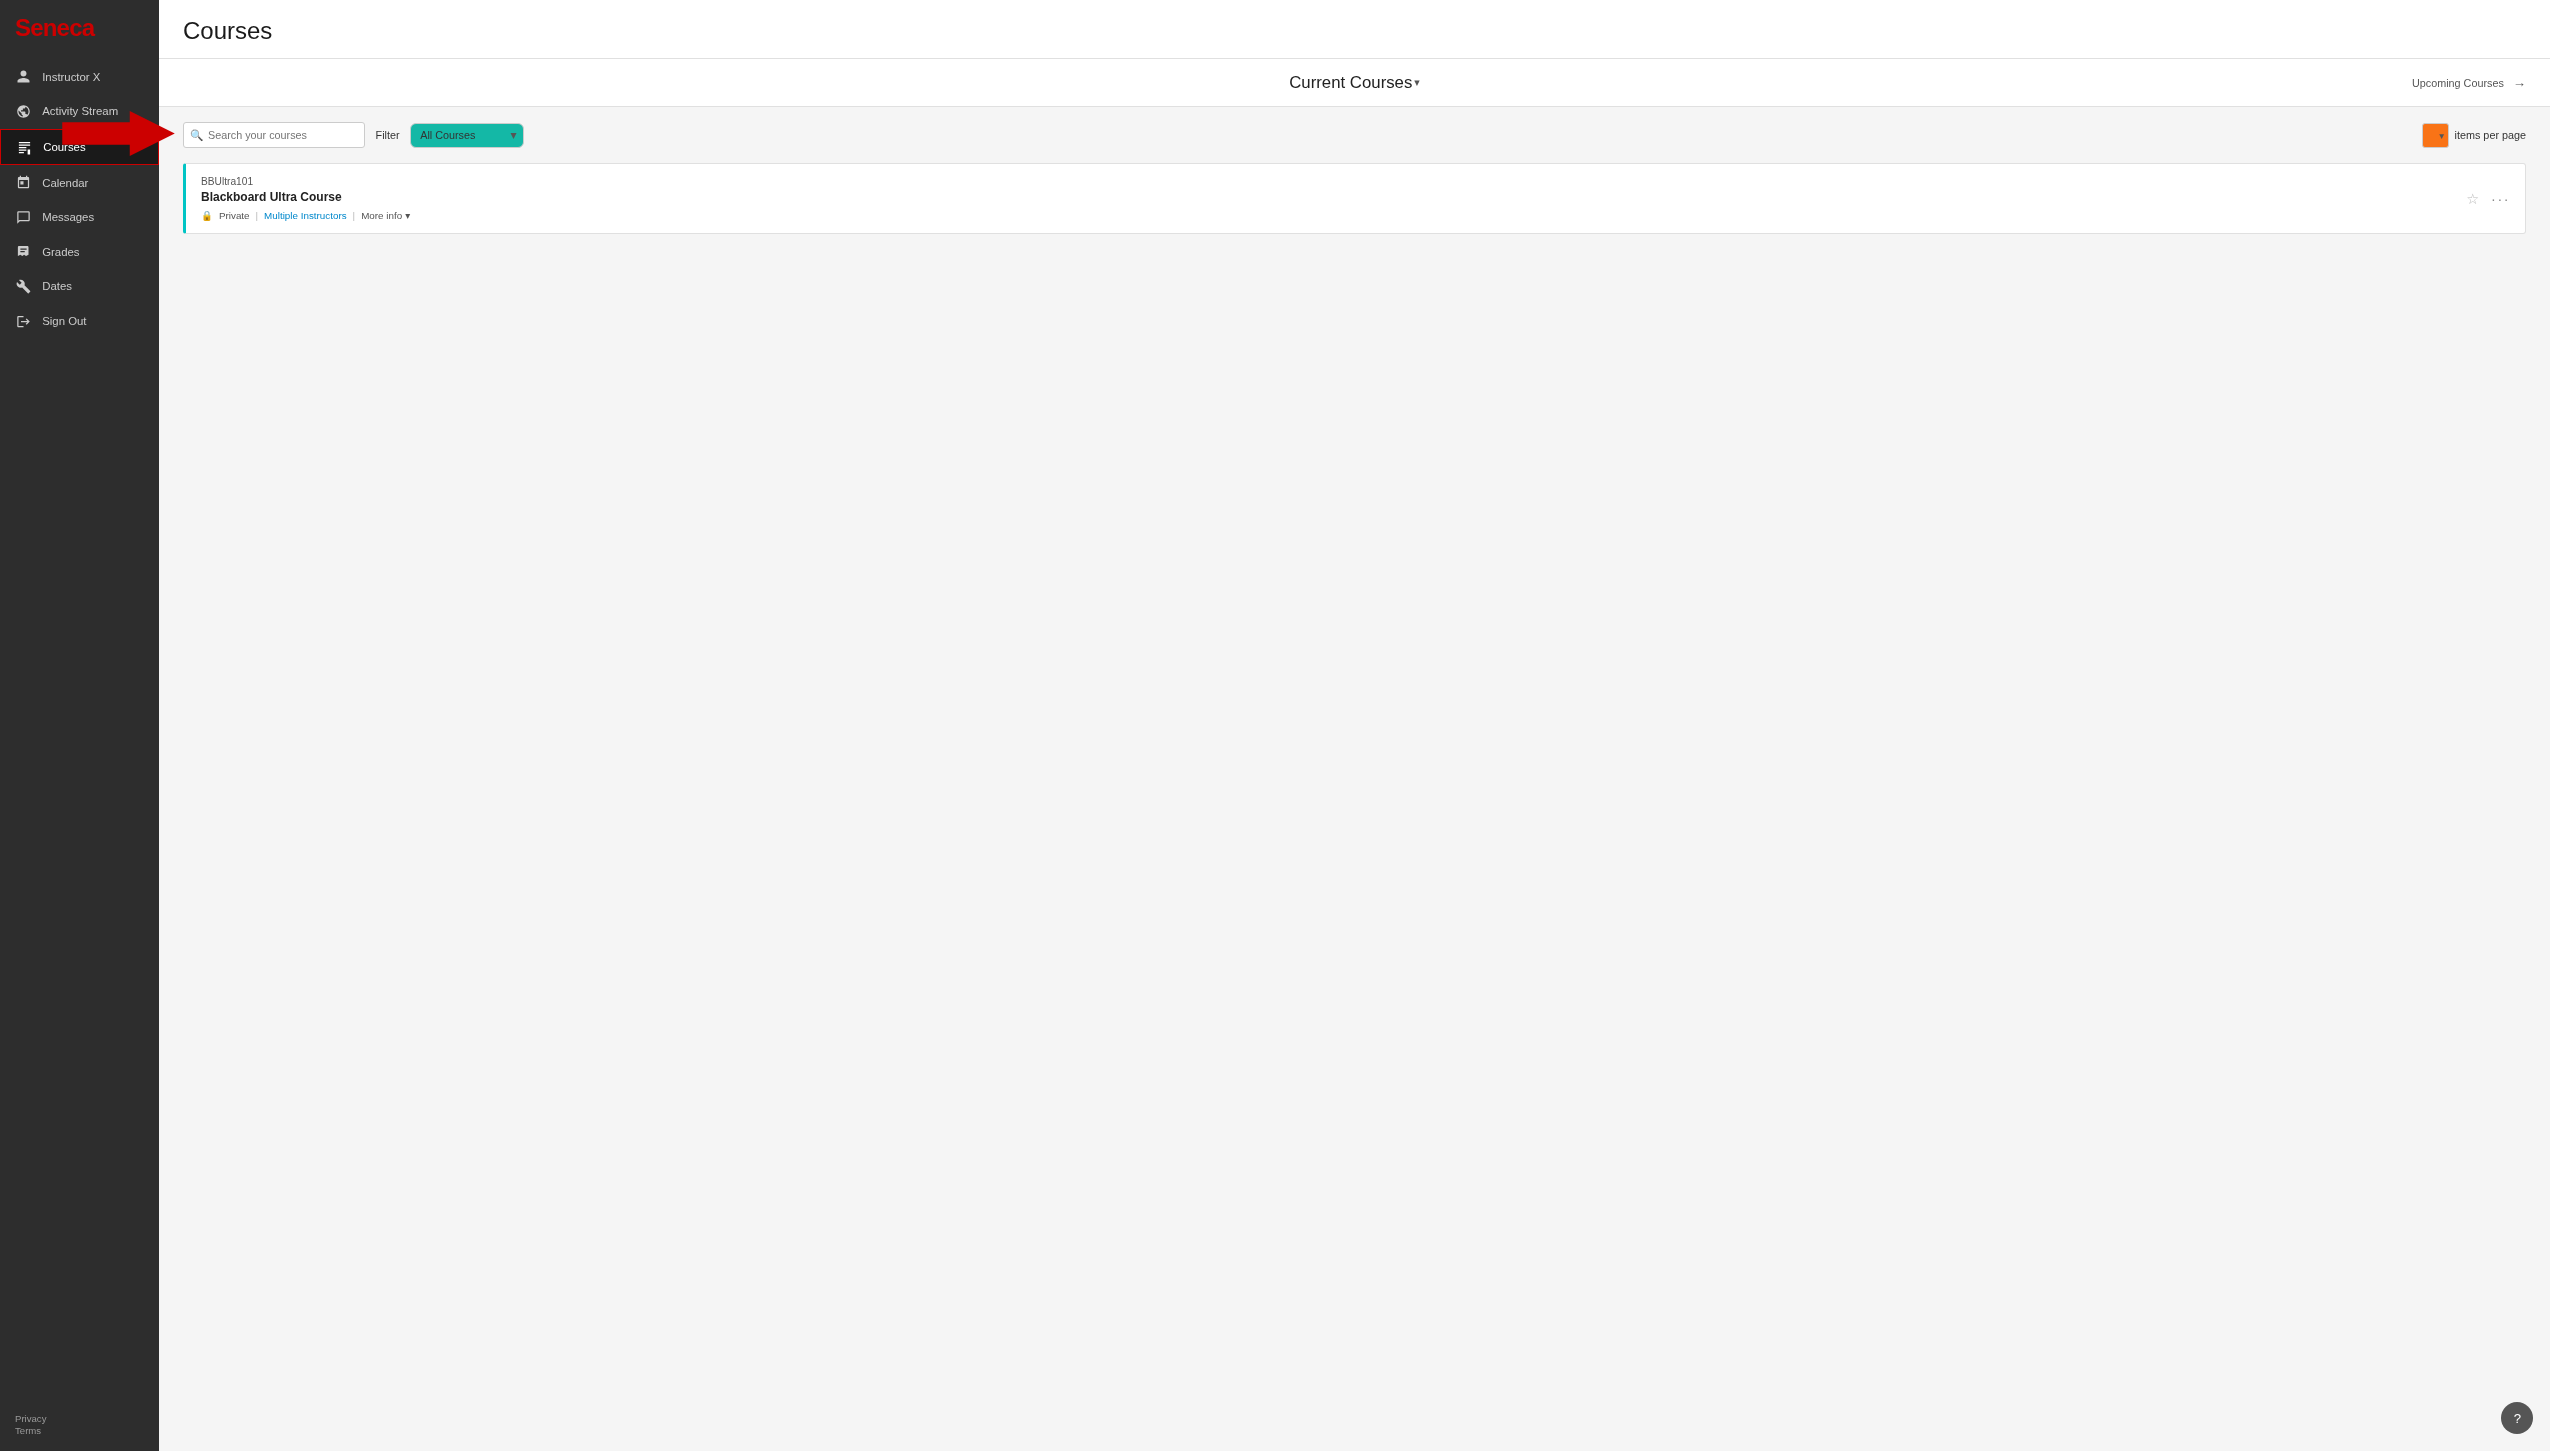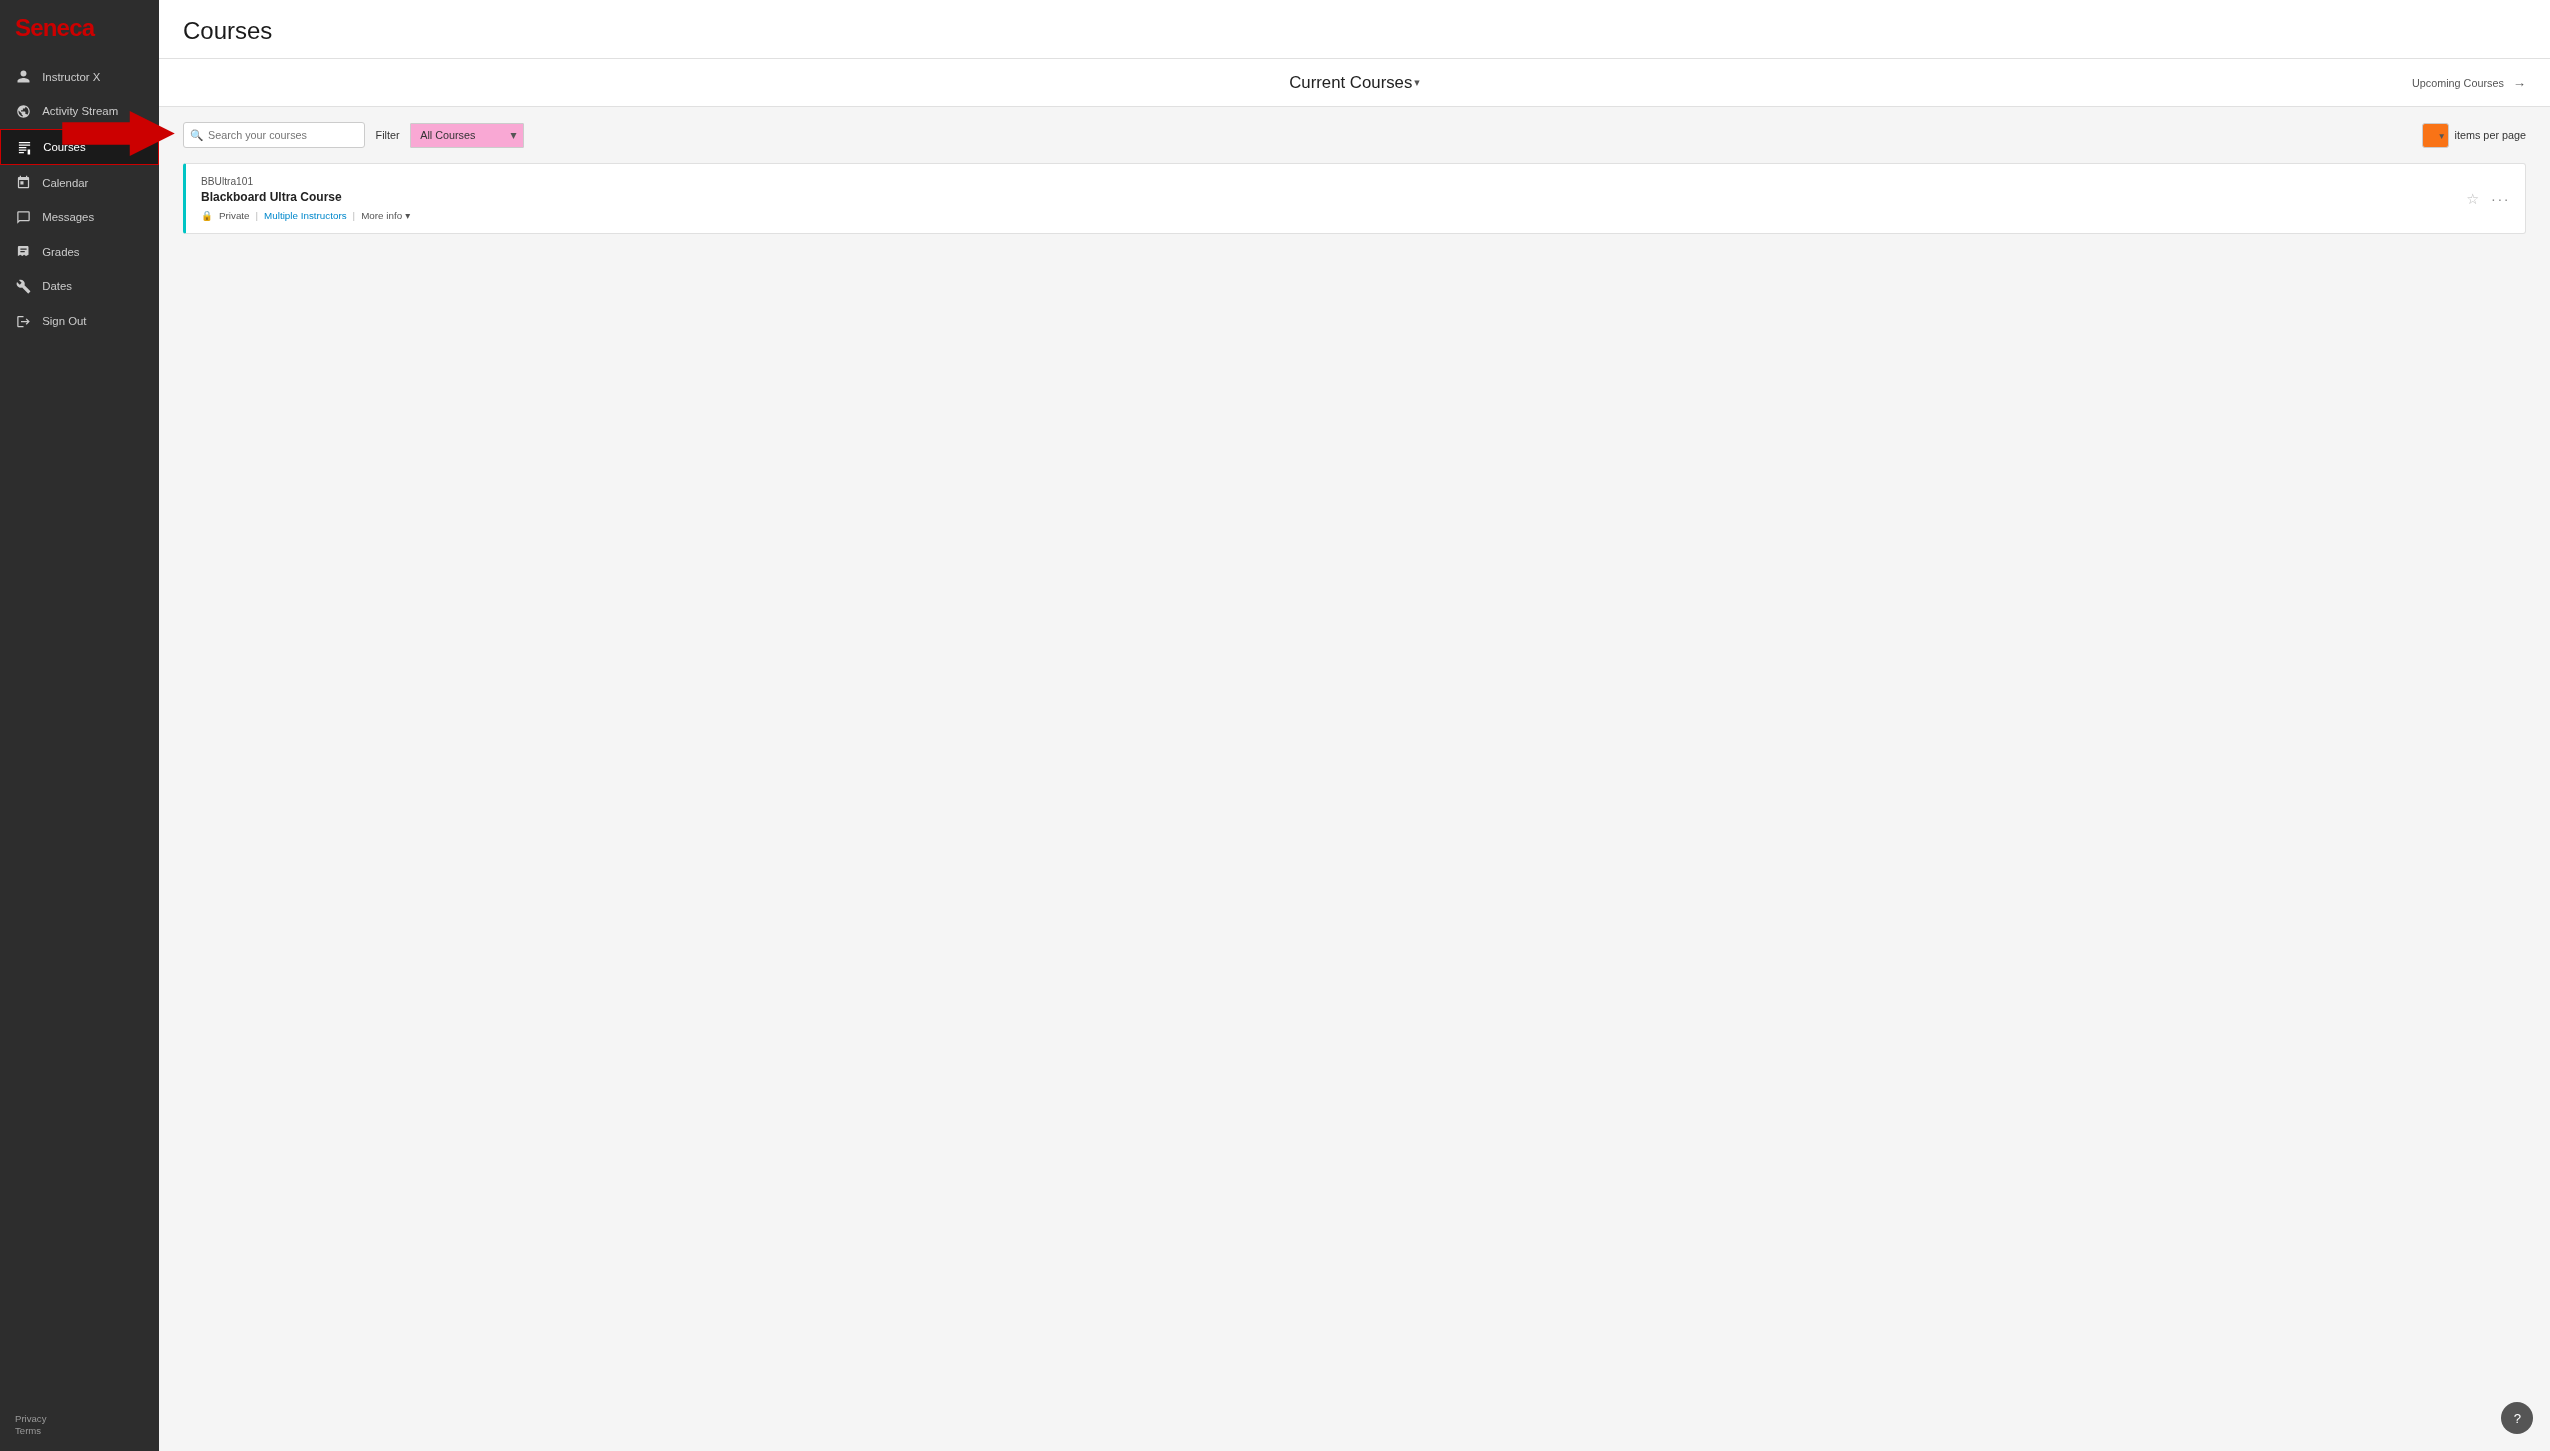--- a/index.html
+++ b/index.html
@@ -184,23 +184,23 @@
 
     .filter-label {
       font-size: 0.9rem;
       color: #333;
       font-weight: 500;
     }
 
     .filter-select {
       padding: 5.3px 21px 5.3px 9px;
       border: 0.8px solid #ccc;
-      border-radius: 1px;
-      font-size: 0.9rem;
-      background: #f9a8d4;
+      border-radius: 6px;
+      font-size: 0.9rem;
+      background: #14b8a6;
       appearance: none;
       cursor: pointer;
       color: #333;
       min-width: 98px;
     }
 
     .filter-select-wrapper {
       position: relative;
       display: inline-block;
     }

